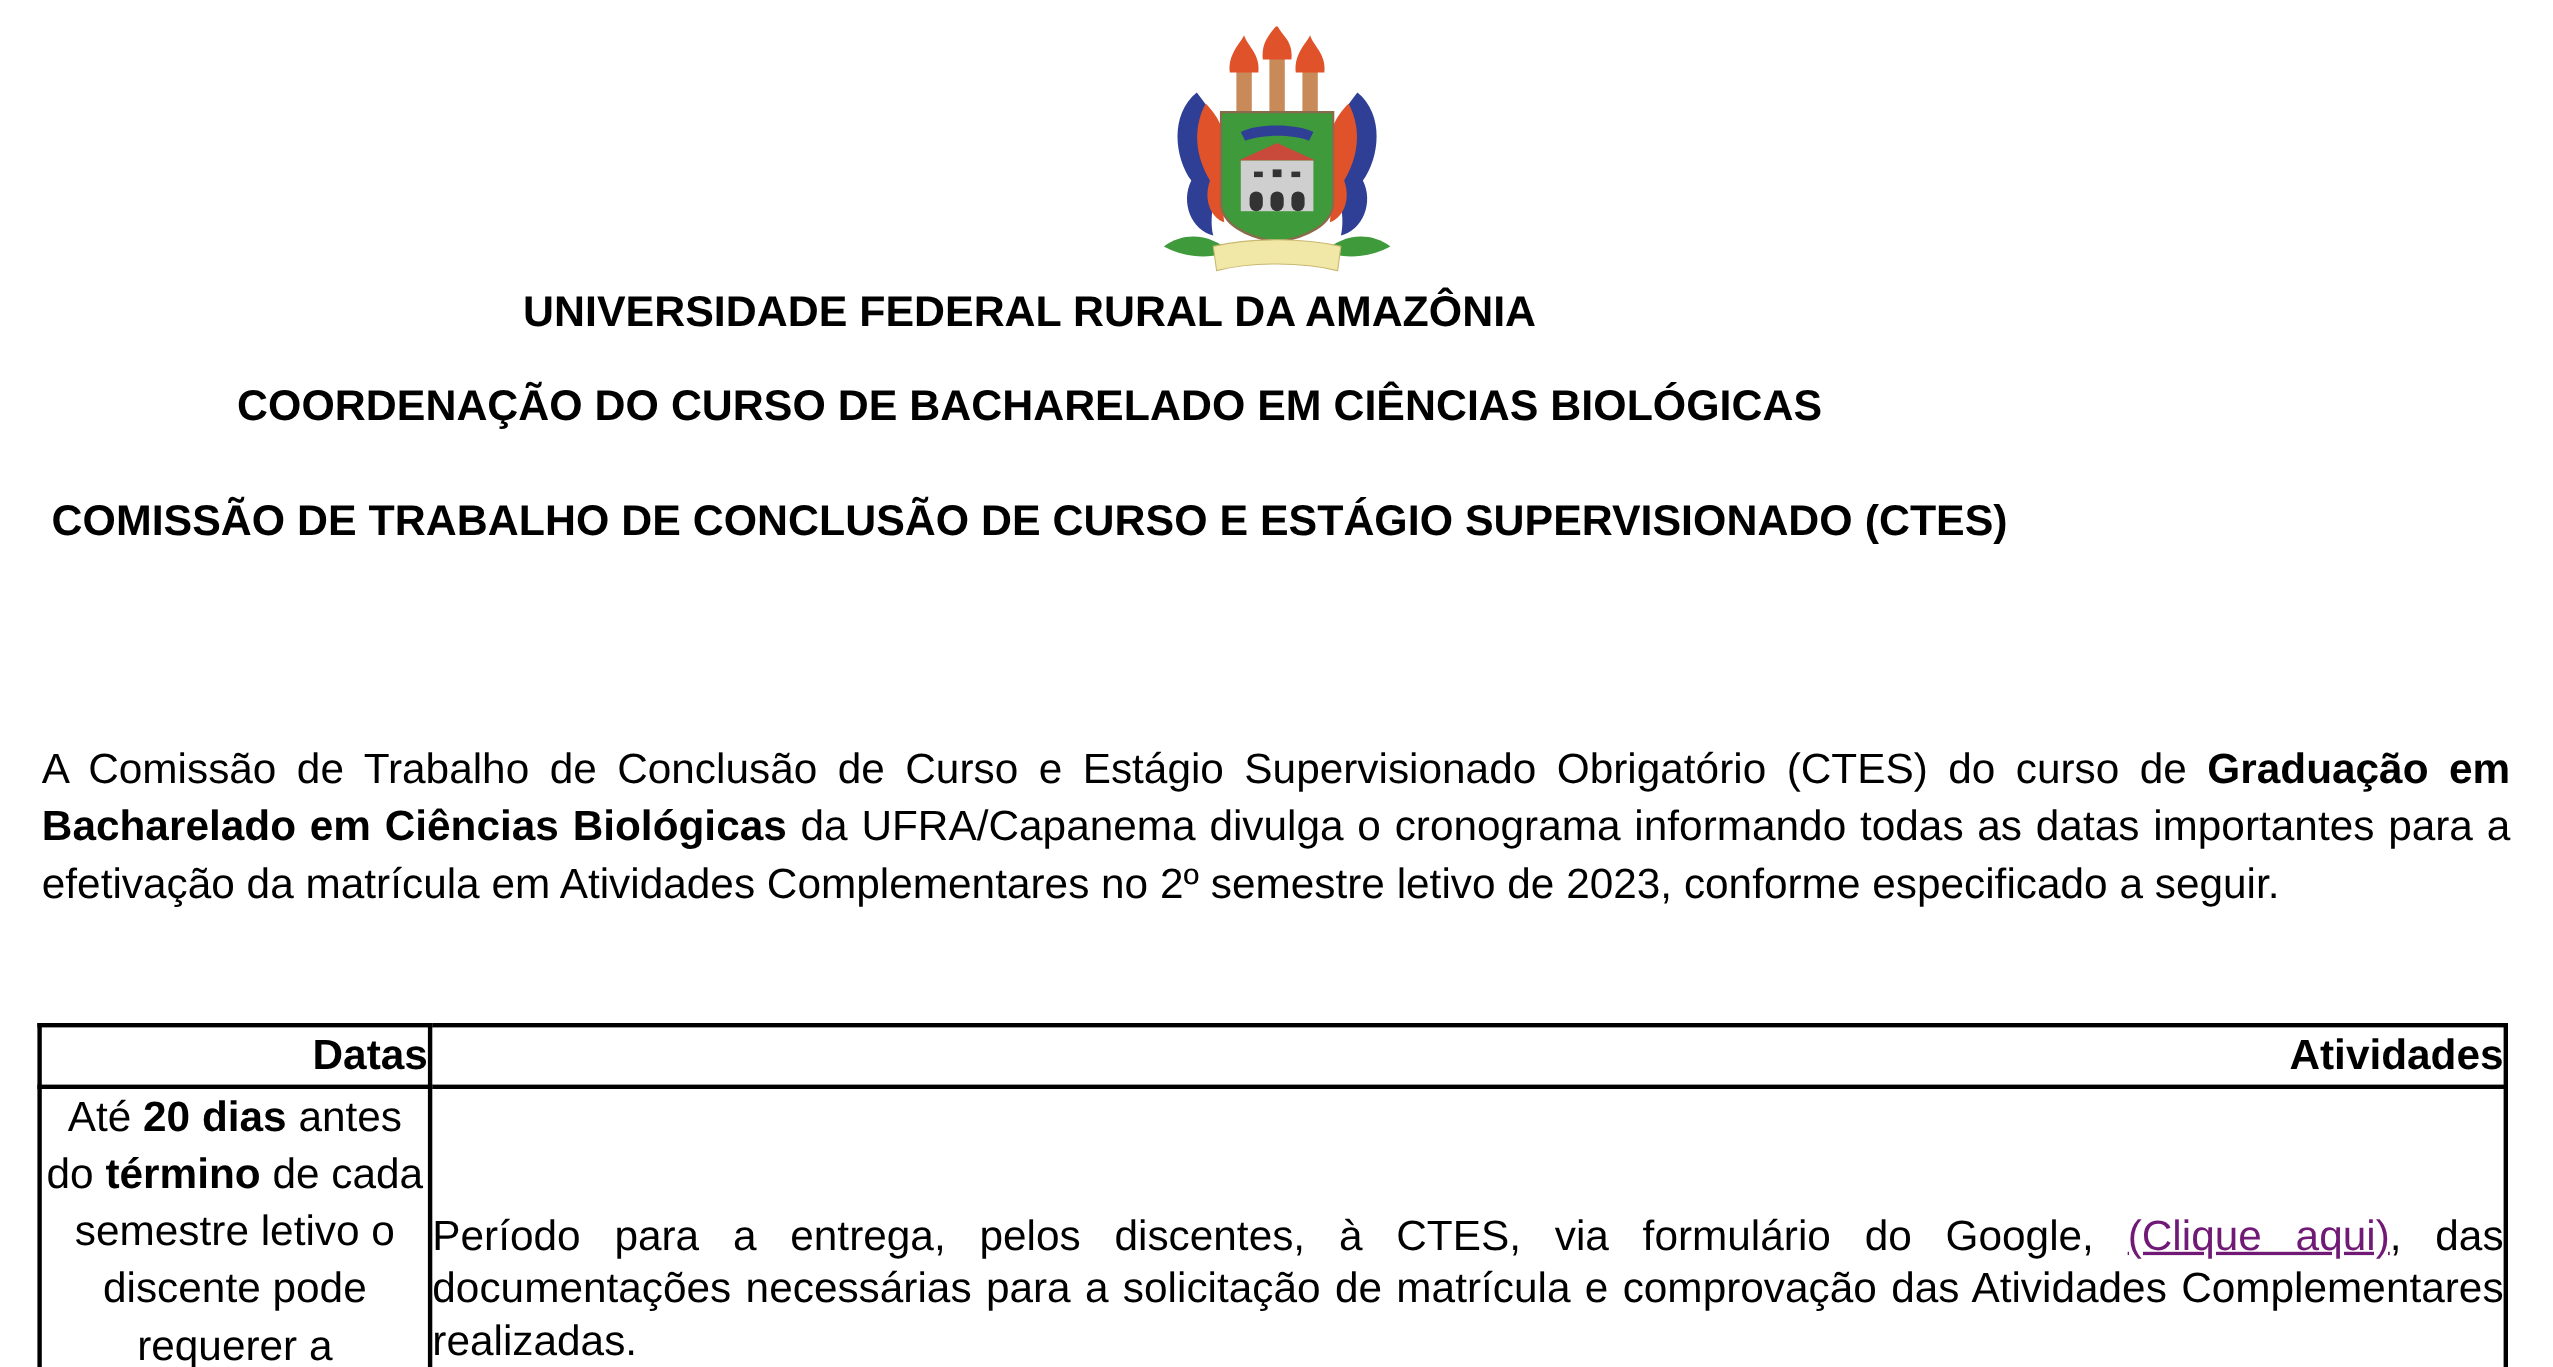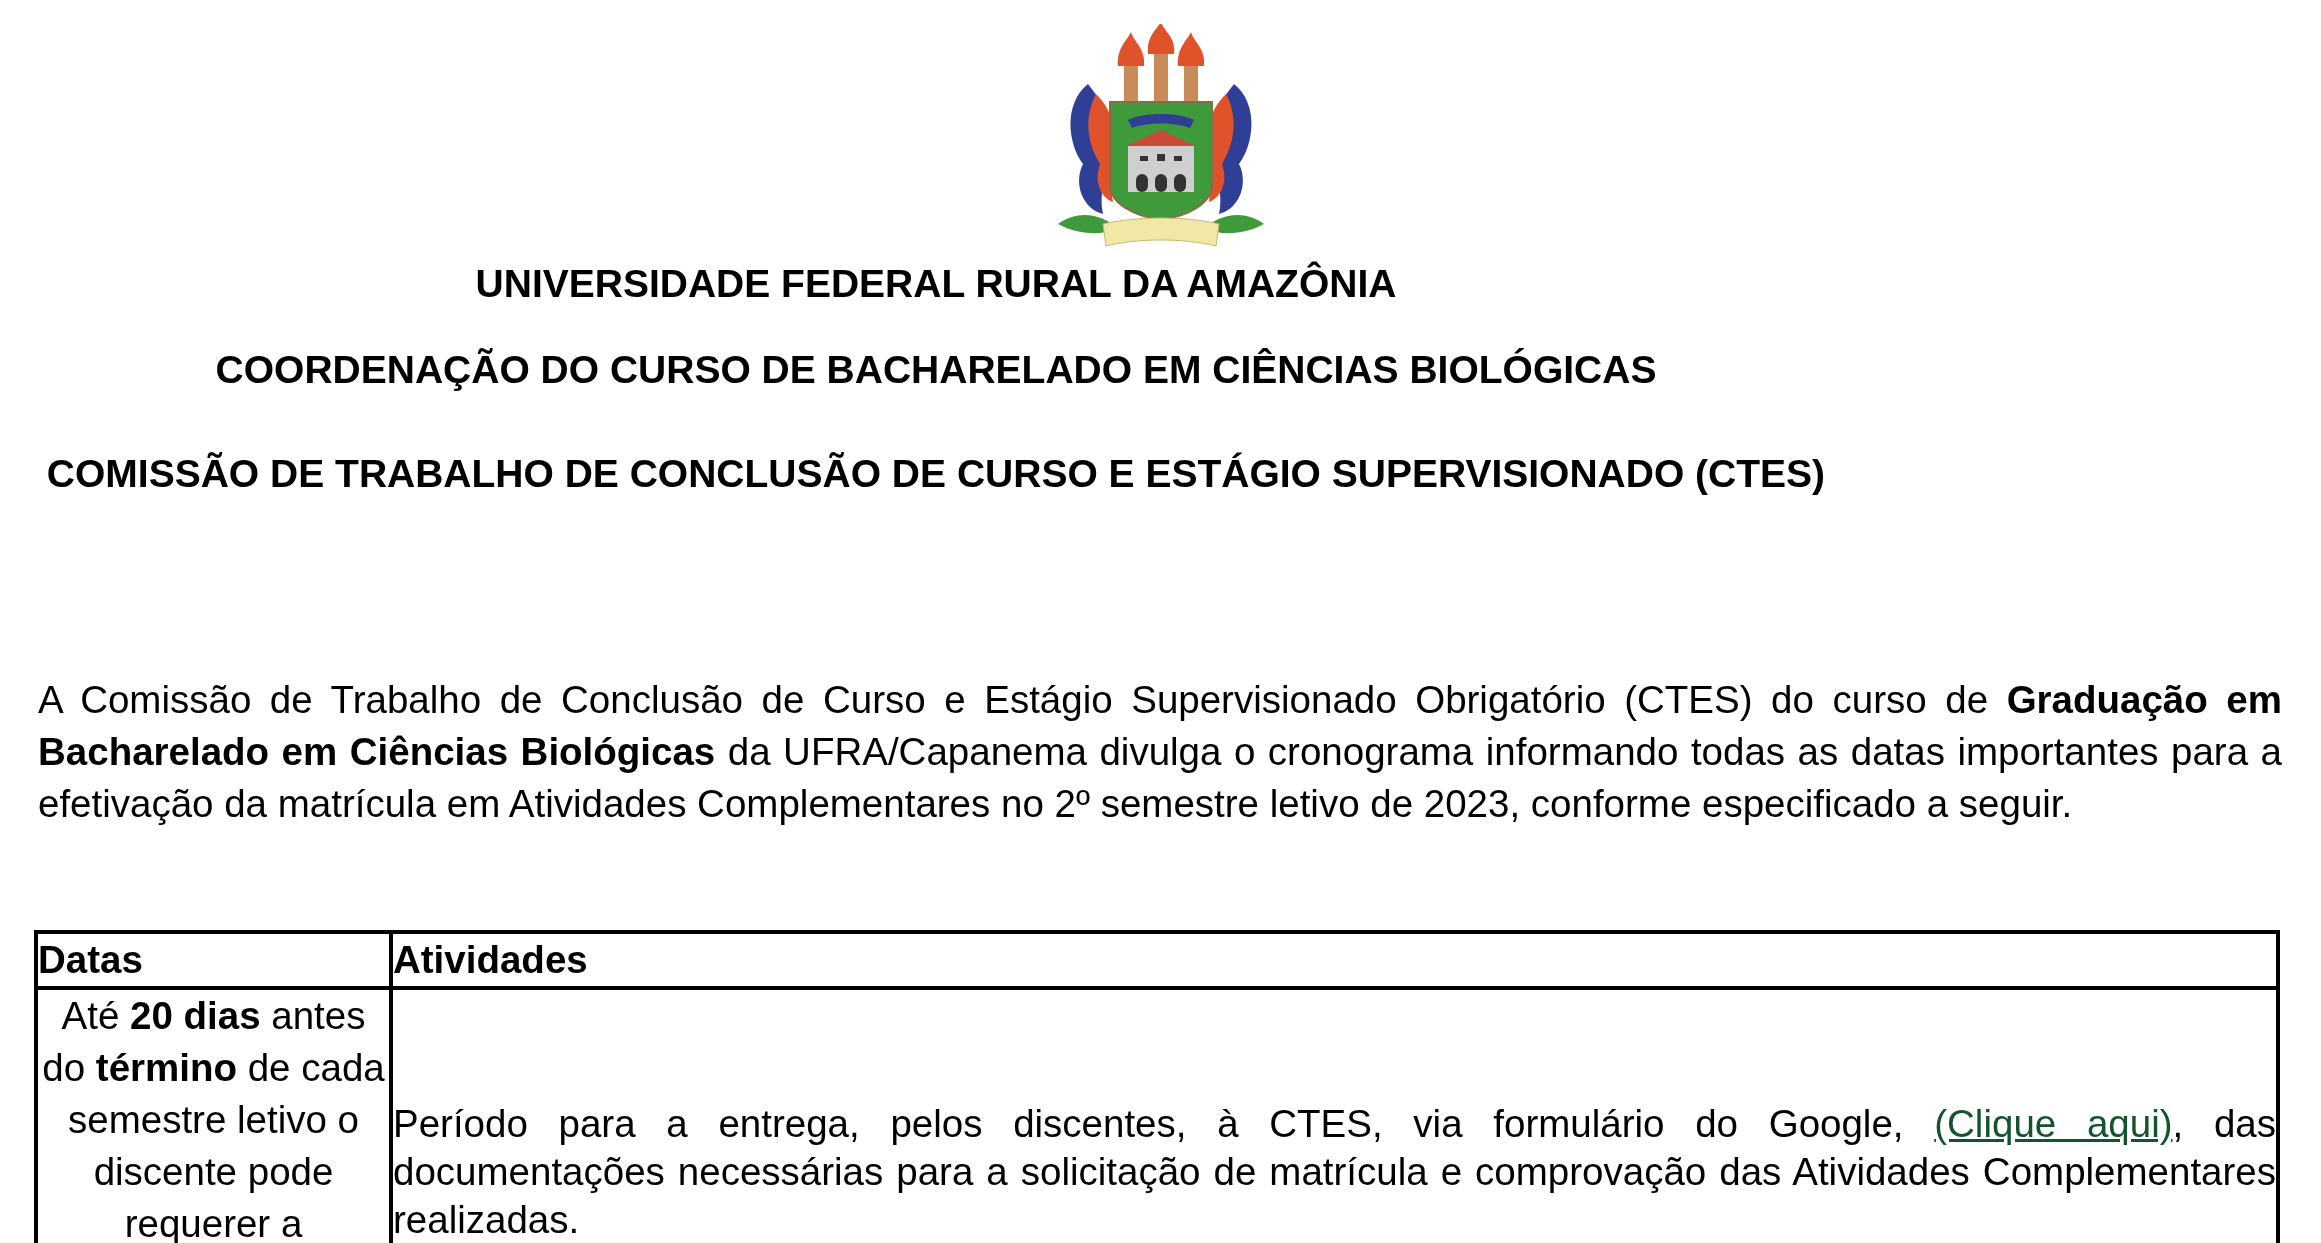--- a/index.html
+++ b/index.html
@@ -56,40 +56,40 @@
       font-size: 38.5px;
     }
     table.schedule th, table.schedule td {
       border: 4px solid #000000;
       padding: 0;
       vertical-align: middle;
     }
     table.schedule th {
       height: 52px;
       font-weight: bold;
-      text-align: left;
+      text-align: right;
       line-height: 50px;
       margin-top: 12px;
     }
     .col-dates { width: 351px; }
     td.dates-cell {
       text-align: center;
       line-height: 52px;
       padding: 4px 6px 0 6px;
       border-bottom: none !important;
     }
     td.activity-cell {
       text-align: justify;
       line-height: 48px;
       padding: 0 22px 0 6px;
       border-bottom: none !important;
     }
     .spacer-top { display: block; height: 104px; }
     a.form-link {
-      color: #14532d;
+      color: #701a75;
       text-decoration: underline;
     }
     b { font-weight: bold; }
   </style>
 </head>
 <body>
 
 <div class="logo">
   <svg width="226" height="226" viewBox="0 0 226 226">
 

